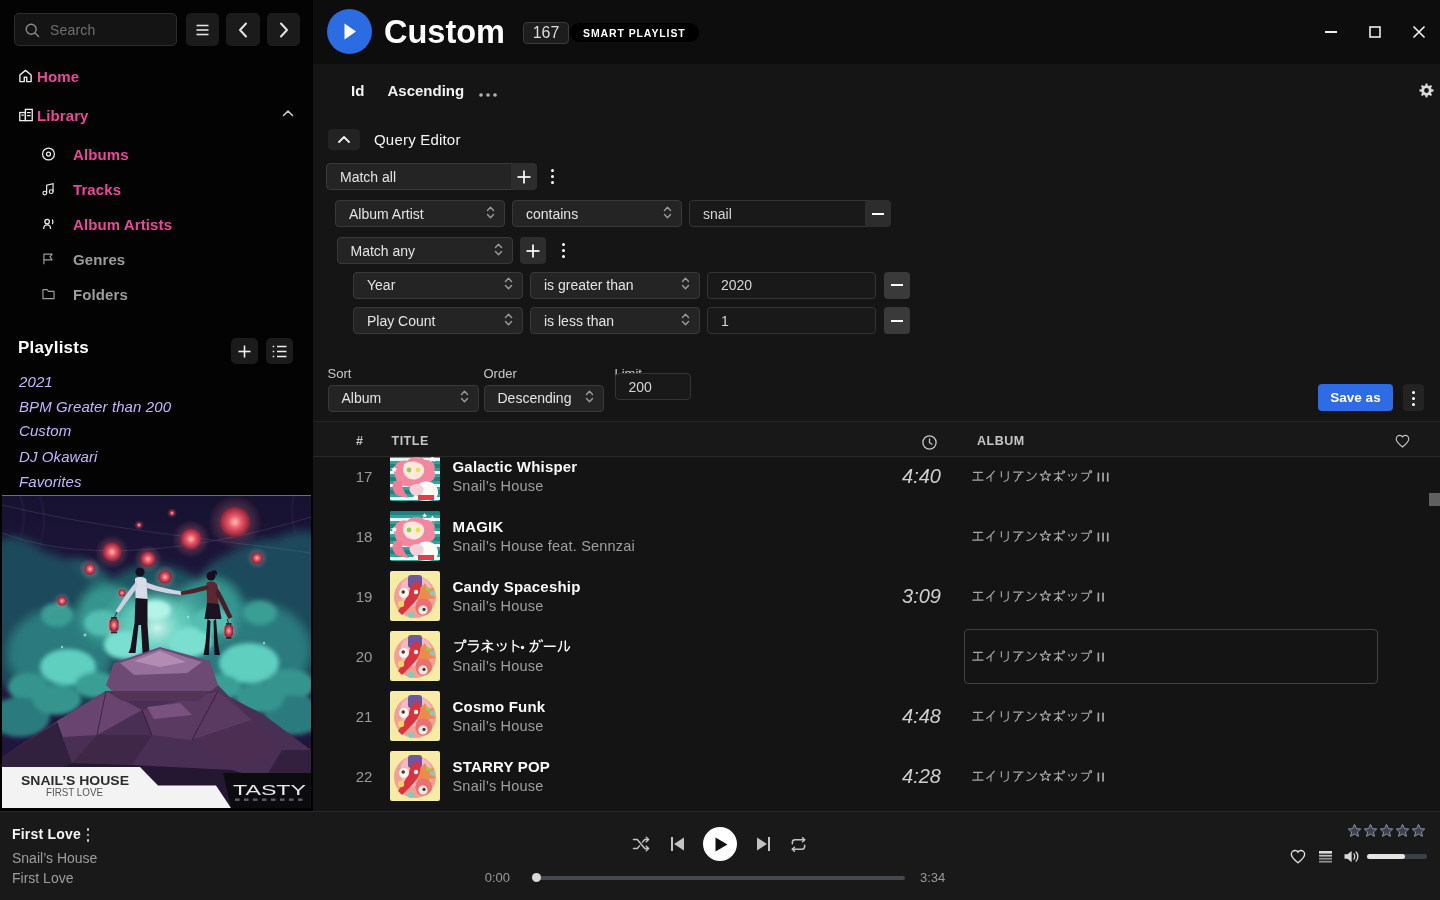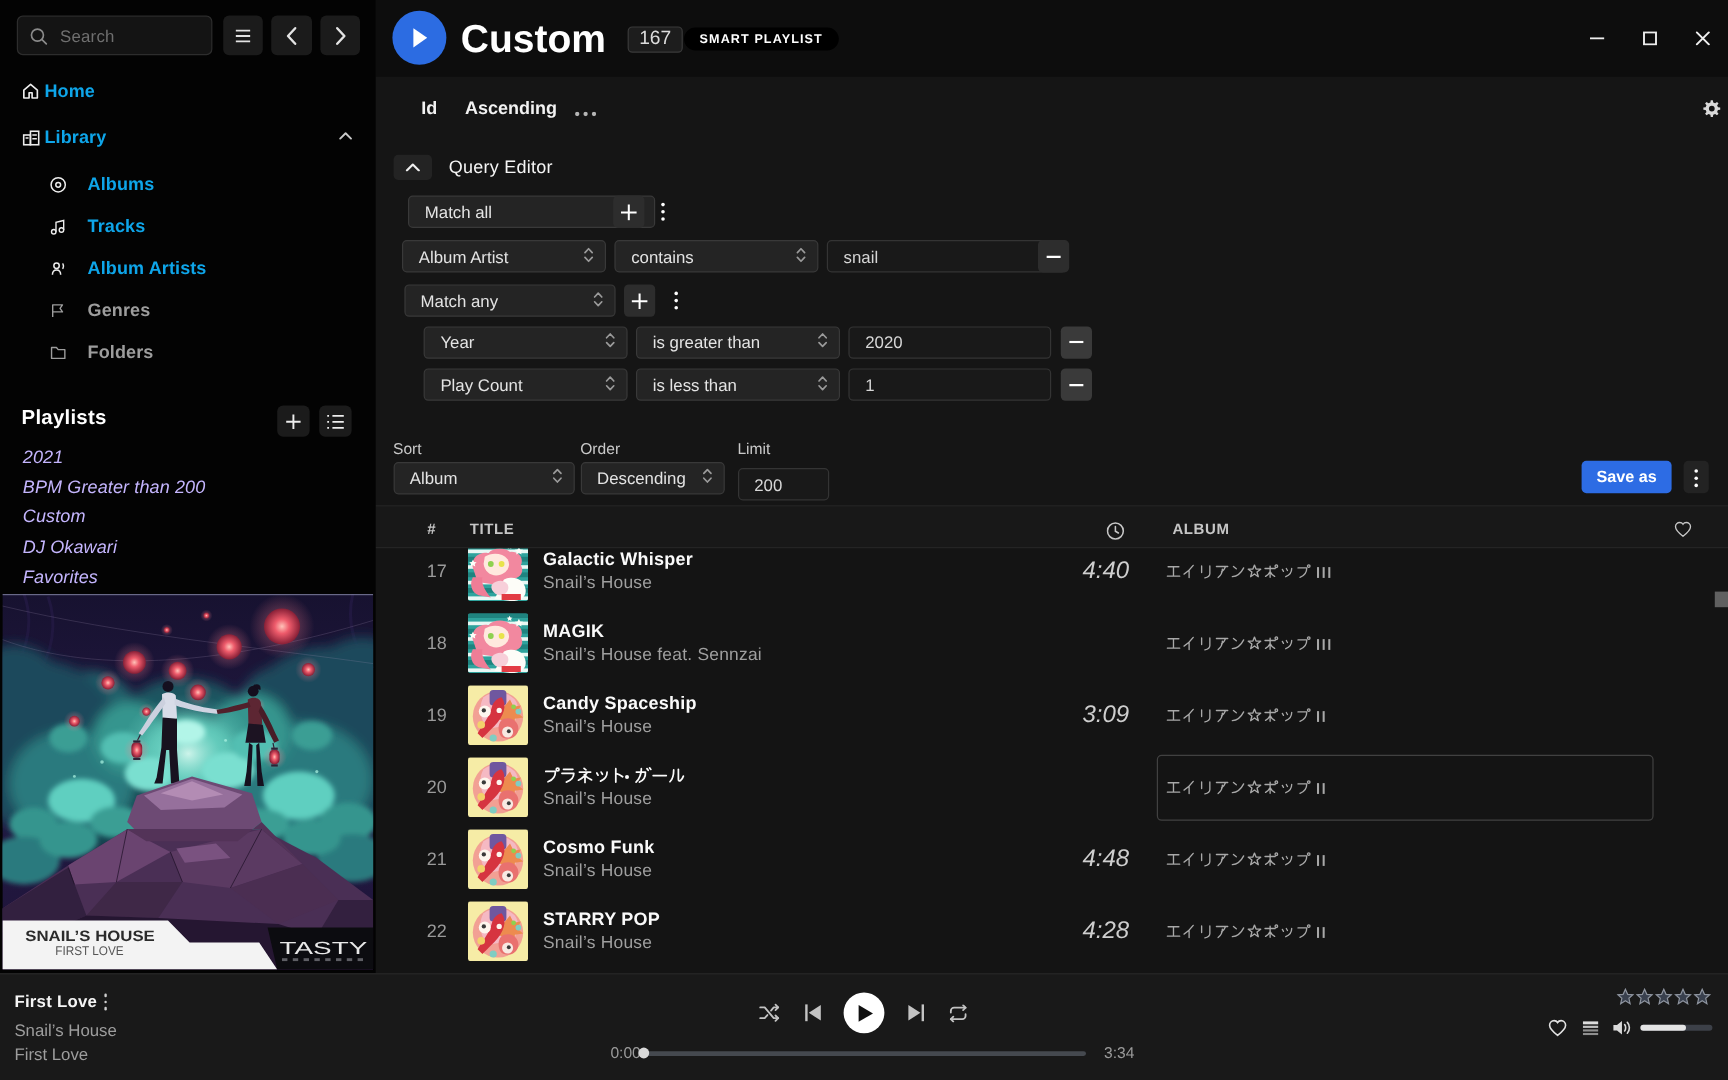--- a/index.html
+++ b/index.html
@@ -4,21 +4,21 @@
 <style>
 * { margin:0; padding:0; box-sizing:border-box; }
 html,body { width:1440px; height:900px; overflow:hidden; background:#141414; }
 body { font-family:"Liberation Sans", sans-serif; }
 #app { position:relative; width:1440px; height:900px; }
 
 #sidebar { position:absolute; left:0; top:0; width:313px; height:811px; background:#030303; z-index:3; }
 #search { position:absolute; left:14px; top:13px; width:163px; height:33px; background:#141414; border:1px solid #2d2d2d; border-radius:5px; }
 #search .ph { position:absolute; left:35px; top:8px; font-size:14px; color:#6f6f6f; letter-spacing:0.2px; }
 .sbtn { position:absolute; top:13px; height:33px; background:#1b1b1b; border-radius:5px; display:flex; align-items:center; justify-content:center; }
-.nav { position:absolute; left:0; width:313px; height:30px; display:flex; align-items:center; color:#0ea5e9; font-size:15px; font-weight:700; letter-spacing:0.1px; }
+.nav { position:absolute; left:0; width:313px; height:30px; display:flex; align-items:center; color:#ec4899; font-size:15px; font-weight:700; letter-spacing:0.1px; }
 .nav .ic { position:absolute; left:17.5px; top:50%; transform:translateY(-50%); display:flex; }
 .nav .tx { position:absolute; left:37px; top:50%; transform:translateY(-50%); }
 .nav.sub .ic { left:40.5px; }
 .nav.sub .tx { left:73px; }
 .nav.dim { color:#9d9d9d; }
 #pl-h { position:absolute; left:18px; top:338px; font-size:17px; font-weight:700; color:#ffffff; letter-spacing:0.2px; }
 .plbtn { position:absolute; top:338px; width:27px; height:26px; background:#1b1b1b; border-radius:5px; display:flex; align-items:center; justify-content:center; }
 .pli { position:absolute; left:19px; width:280px; font-size:15px; color:#c4b5fd; letter-spacing:0.1px;font-style:italic; }
 #art { position:absolute; left:2px; top:495px; width:309px; height:313px; }
 
@@ -56,21 +56,21 @@
 .row .dur { position:absolute; left:528px; width:100px; top:0; height:60px; display:flex; align-items:center; justify-content:flex-end; color:#cecece; font-size:20px;font-style:italic; }
 .row .alb { position:absolute; left:658.5px; top:0; height:60px; display:flex; align-items:center; color:#a8a8a8; font-size:14.5px; }
 #cellfocus { position:absolute; left:651px; top:172px; width:414px; height:55px; border:1px solid #414141; border-radius:4px; }
 #scrollthumb { position:absolute; left:1116px; top:493px; width:11px; height:13px; background:#606060; z-index:5; }
 
 #player { position:absolute; left:0; top:811px; width:1440px; height:89px; background:#191919; border-top:1px solid #272727; z-index:4; }
 #np1 { position:absolute; left:12px; top:13.5px; font-size:14px; font-weight:700; color:#f5f5f5; letter-spacing:0.2px; }
 #np2 { position:absolute; left:12px; top:38px; font-size:14px; color:#9d9d9d; }
 #np3 { position:absolute; left:12px; top:57.5px; font-size:14px; color:#9d9d9d; }
 #playc { position:absolute; left:703px; top:15px; width:34px; height:34px; background:#fff; border-radius:50%; display:flex; align-items:center; justify-content:center; }
-#t-now { position:absolute; left:484px; top:58px; width:50px; text-align:right; color:#9a9a9a; font-size:13px; }
+#t-now { position:absolute; left:460px; top:58px; width:50px; text-align:right; color:#9a9a9a; font-size:13px; }
 #t-tot { position:absolute; left:920px; top:58px; color:#9a9a9a; font-size:13px; }
 #pbar { position:absolute; left:535px; top:63.5px; width:370px; height:4px; background:#45494f; border-radius:2px; }
 #pknob { position:absolute; left:532px; top:61px; width:9px; height:9px; background:#d9d9d9; border-radius:50%; }
 #vbar { position:absolute; left:1367px; top:42px; width:60px; height:5px; background:#3c4048; border-radius:3px; }
 #vfill { position:absolute; left:1367px; top:42px; width:38px; height:5px; background:#e4e4e4; border-radius:3px; }
 .star { position:absolute; top:11px; }
 </style>
 </head>
 <body>
 <svg width="0" height="0" style="position:absolute">
@@ -525,21 +525,21 @@
         </svg>
     </div>
 
     <div class="qe-toggle">
         <svg width="12" height="7" viewBox="0 0 12 7">
           <path d="M1 6 L6 1 L11 6" fill="none" stroke="#ededed" stroke-width="1.8" stroke-linecap="round" stroke-linejoin="round"></path>
         </svg>
       </div>
     <div class="qe-label">Query Editor</div>
 
-    <div class="sel" style="left:27px;top:163px;width:206px">Match all<span class="ud"><svg width="9" height="14" viewBox="0 0 9 14">
+    <div class="sel" style="left:13px;top:163px;width:206px">Match all<span class="ud"><svg width="9" height="14" viewBox="0 0 9 14">
             <path d="M1.5 5 L4.5 1.8 L7.5 5 M1.5 9 L4.5 12.2 L7.5 9" fill="none" stroke="#9a9a9a" stroke-width="1.4" stroke-linecap="round" stroke-linejoin="round"></path>
           </svg></span></div>
     <div class="pbtn" style="left:198px;top:163px">
         <svg width="14" height="14" viewBox="0 0 14 14">
           <line x1="7" y1="0.5" x2="7" y2="13.5" stroke="#fff" stroke-width="1.7"></line>
           <line x1="0.5" y1="7" x2="13.5" y2="7" stroke="#fff" stroke-width="1.7"></line>
         </svg>
       </div>
     <div class="vdots" style="left:237px;top:169px">
         <i></i>
@@ -603,21 +603,21 @@
 
     <div class="flabel" style="left:14.5px;top:366px">Sort</div>
     <div class="flabel" style="left:170.5px;top:366px">Order</div>
     <div class="flabel" style="left:301.5px;top:366px">Limit</div>
     <div class="sel" style="left:14.5px;top:384.5px;width:151px">Album<span class="ud"><svg width="9" height="14" viewBox="0 0 9 14">
             <path d="M1.5 5 L4.5 1.8 L7.5 5 M1.5 9 L4.5 12.2 L7.5 9" fill="none" stroke="#9a9a9a" stroke-width="1.4" stroke-linecap="round" stroke-linejoin="round"></path>
           </svg></span></div>
     <div class="sel" style="left:170.5px;top:384.5px;width:120px">Descending<span class="ud"><svg width="9" height="14" viewBox="0 0 9 14">
             <path d="M1.5 5 L4.5 1.8 L7.5 5 M1.5 9 L4.5 12.2 L7.5 9" fill="none" stroke="#9a9a9a" stroke-width="1.4" stroke-linecap="round" stroke-linejoin="round"></path>
           </svg></span></div>
-    <div class="inp" style="left:301.5px;top:390px;width:76px">200</div>
+    <div class="inp" style="left:301.5px;top:373px;width:76px">200</div>
     <div id="saveas">Save as</div>
     <div id="qdots3">
         <div class="vdots" style="left:8.5px;top:7px">
           <i></i>
           <i></i>
           <i></i>
         </div>
       </div>
 
     <div id="thead">

